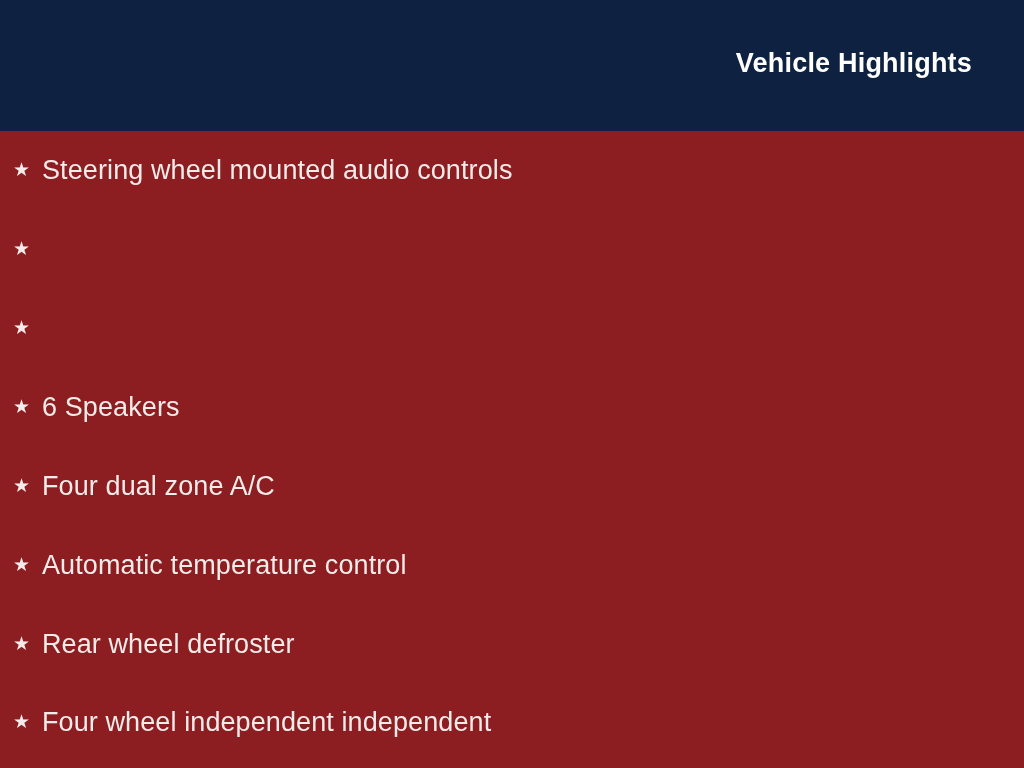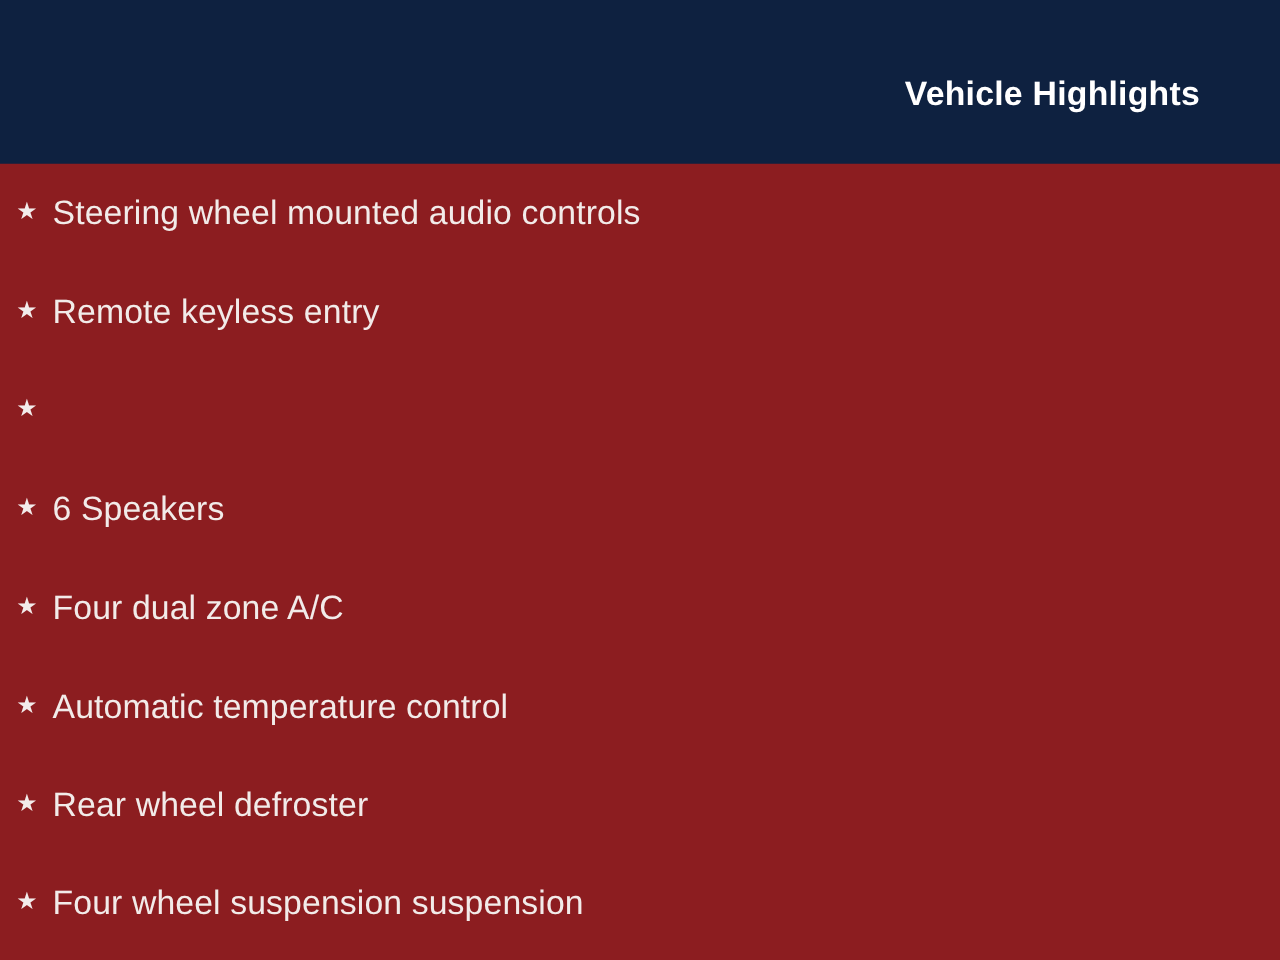--- a/index.html
+++ b/index.html
@@ -29,21 +29,21 @@
     width: 1024px;
     height: 131px;
     background: #0e2140;
     box-sizing: border-box;
   }
 
   .slide-title {
     position: absolute;
     right: 52px;
     top: 47px;
-    margin: 12px;
+    margin: 0;
     font-size: 27px;
     font-weight: bold;
     letter-spacing: 0.2px;
     color: #ffffff;
     text-align: center;
     line-height: 32px;
     white-space: nowrap;
   }
 
   .bullet-list {
@@ -109,21 +109,20 @@
 
   <ul class="bullet-list">
 
     <li class="bullet-item row-0">
       <span class="bullet-icon">★</span>
       <span class="bullet-text">Steering wheel mounted audio controls</span>
     </li>
 
     <li class="bullet-item row-1">
       <span class="bullet-icon">★</span>
-      <span class="bullet-text">Remote keyless entry</span>
     </li>
 
     <li class="bullet-item row-2">
       <span class="bullet-icon">★</span>
     </li>
 
     <li class="bullet-item row-3">
       <span class="bullet-icon">★</span>
       <span class="bullet-text">6 Speakers</span>
     </li>
@@ -138,18 +137,18 @@
       <span class="bullet-text">Automatic temperature control</span>
     </li>
 
     <li class="bullet-item row-6">
       <span class="bullet-icon">★</span>
       <span class="bullet-text">Rear wheel defroster</span>
     </li>
 
     <li class="bullet-item row-7">
       <span class="bullet-icon">★</span>
-      <span class="bullet-text">Four wheel suspension suspension</span>
+      <span class="bullet-text">Four wheel independent independent</span>
     </li>
 
   </ul>
 
 </div>
 
 </body></html>

